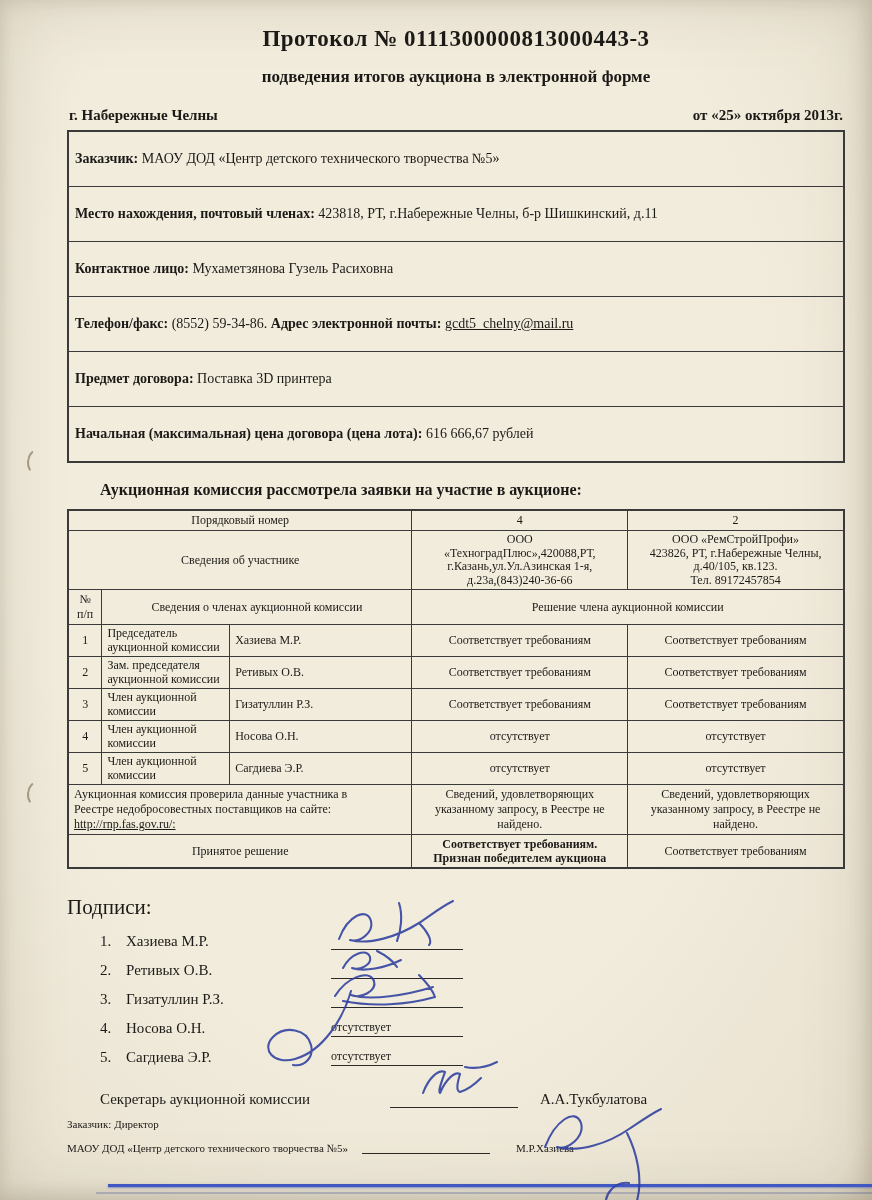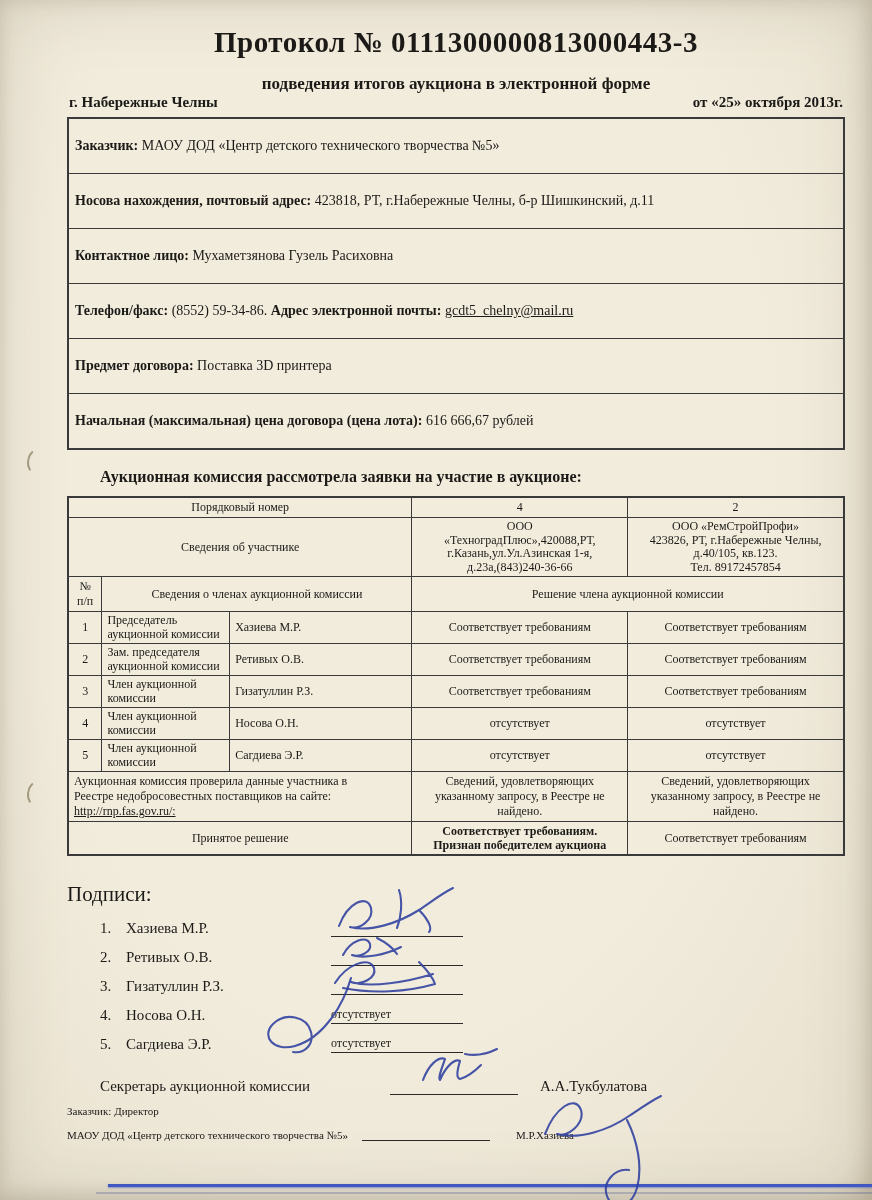--- a/index.html
+++ b/index.html
@@ -12,23 +12,23 @@
     overflow:hidden;
   }
   .page {
     position:absolute; inset:0;
     background: radial-gradient(ellipse at 45% 38%, #f2ecdd 55%, #e8e1cf 95%, #ddd5c0 100%);
     box-shadow: inset 0 0 70px rgba(110,100,75,.20), inset -7px 0 20px rgba(110,100,75,.14), inset 0 -6px 16px rgba(110,100,75,.12);
     overflow:hidden;
   }
   .content { position:relative; padding:26px 27px 0 67px; }
 
-  .title { text-align:center; font-size:29px; font-weight:bold; letter-spacing:.5px; }
+  .title { text-align:center; font-size:23px; font-weight:bold; letter-spacing:.5px; }
   .subtitle { text-align:center; font-size:17px; font-weight:bold; margin-top:15px; }
-  .cityline { display:flex; justify-content:space-between; font-weight:bold; font-size:15px; margin-top:0; padding:0 2px; }
+  .cityline { display:flex; justify-content:space-between; font-weight:bold; font-size:15px; margin-top:20px; padding:0 2px; }
 
   table { border-collapse:collapse; width:100%; }
   .info { margin-top:6px; border:2px solid #3a3a3a; }
   .info td { border:1.5px solid #3a3a3a; padding:18px 6px; font-size:14px; line-height:18px; }
   .b { font-weight:bold; }
   .u { text-decoration:underline; }
 
   .section-heading { font-size:16px; font-weight:bold; margin:18px 0 0 33px; }
 
   .results { margin-top:10px; border:2px solid #3a3a3a; }
@@ -85,21 +85,21 @@
       <span>г. Набережные Челны</span>
       <span>от «25» октября 2013г.</span>
     </div>
 
     <table class="info">
       <tbody>
         <tr>
             <td><span class="b">Заказчик:</span><span> МАОУ ДОД «Центр детского технического творчества №5»</span></td>
           </tr>
         <tr>
-            <td><span class="b">Носова нахождения, почтовый адрес:</span><span> 423818, РТ, г.Набережные Челны, б-р Шишкинский, д.11</span></td>
+            <td><span class="b">Место нахождения, почтовый членах:</span><span> 423818, РТ, г.Набережные Челны, б-р Шишкинский, д.11</span></td>
           </tr>
         <tr>
             <td><span class="b">Контактное лицо:</span><span> Мухаметзянова Гузель Расиховна</span></td>
           </tr>
         <tr>
             <td><span class="b">Телефон/факс:</span><span> (8552) 59-34-86. </span><span class="b">Адрес электронной почты:</span> <span class="u">gcdt5_chelny@mail.ru</span></td>
           </tr>
         <tr>
             <td><span class="b">Предмет договора:</span><span> Поставка 3D принтера</span></td>
           </tr>

